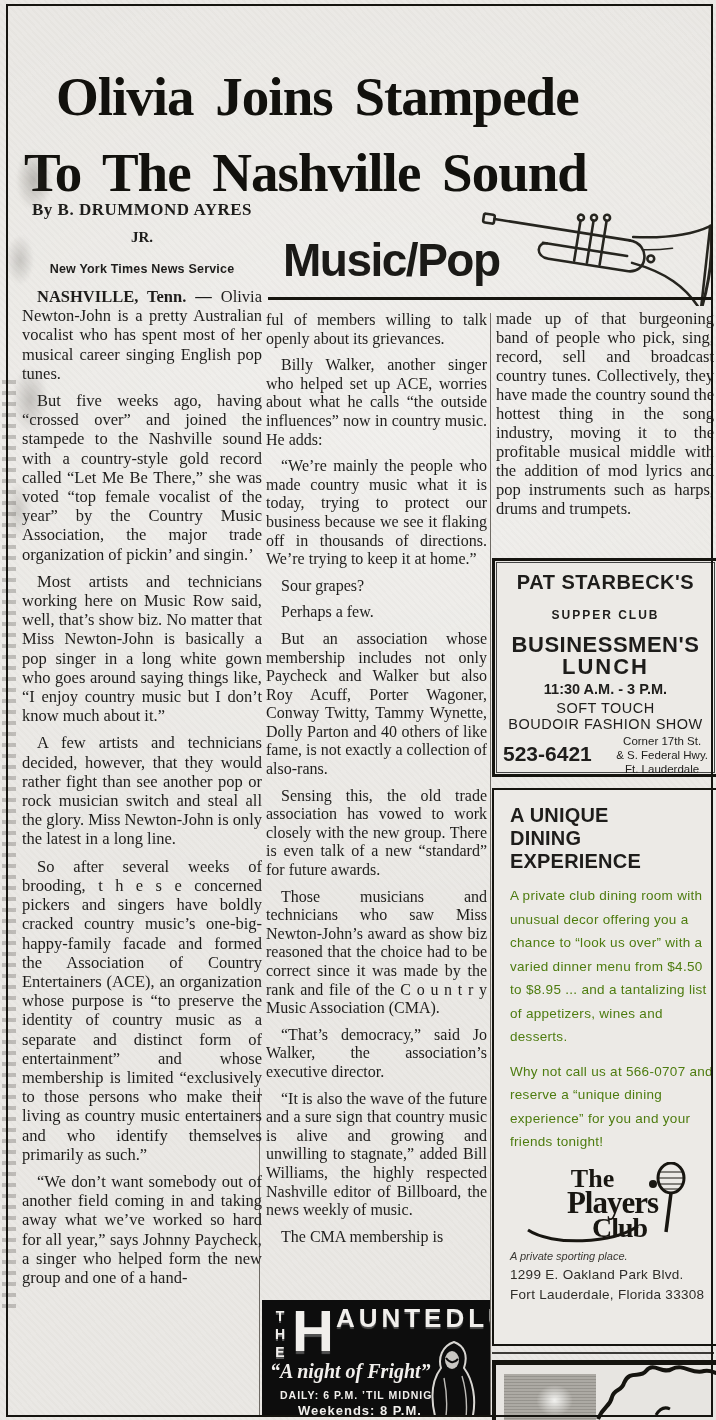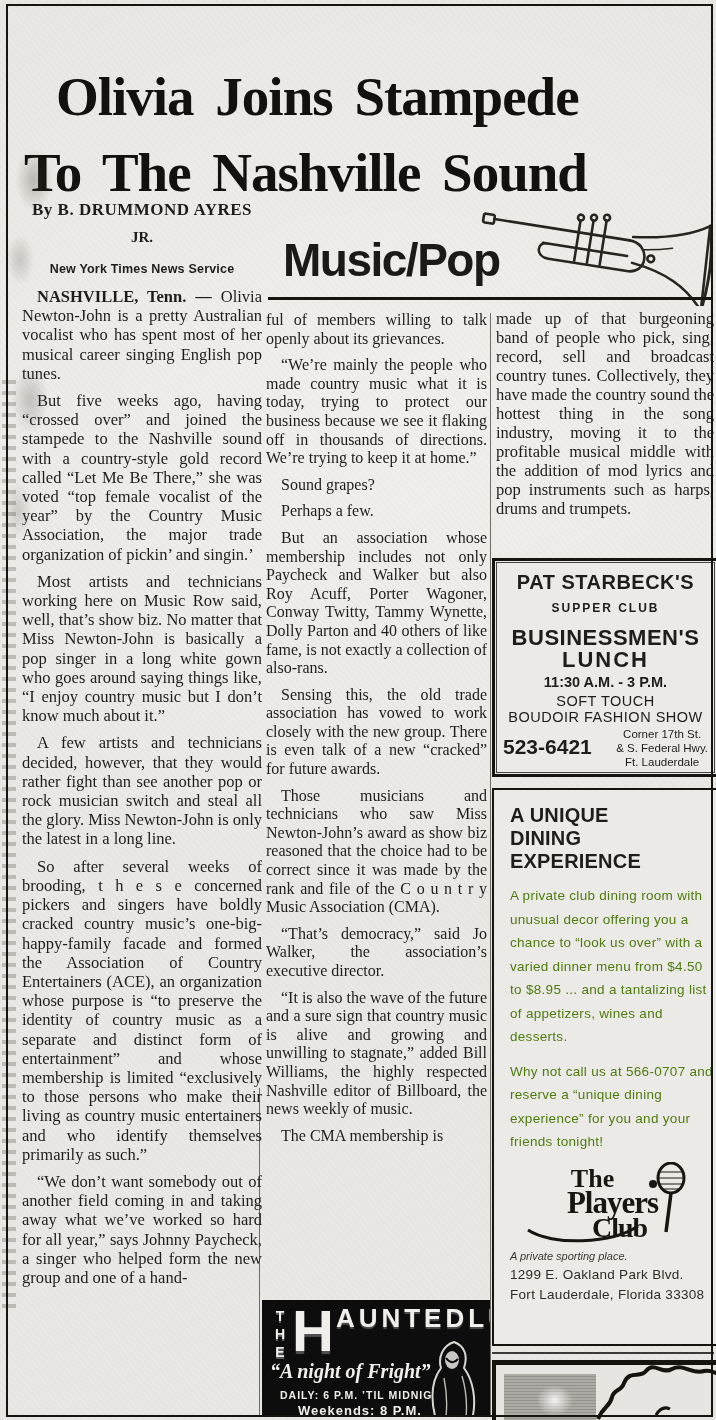--- a/index.html
+++ b/index.html
@@ -38,21 +38,21 @@
   .dateline{font-weight:bold;}
   
   .vrule{position:absolute; width:1px; background:#6e6a64;}
   .vrule.r1{left:259px; top:1088px; height:328px;}
   .vrule.r2{left:490px; top:313px; height:1102px;}
   
   .ad-starbeck{position:absolute; left:492px; top:558px; width:221px; height:213px;
     border:3px solid #15140f; box-shadow:0 0 0 1px #eae8e4 inset, 0 0 0 2px #444 inset;
     background:#eceae6; font-family:"Liberation Sans", sans-serif; text-align:center; overflow:hidden;}
   .ad-starbeck .t1{font-size:20px; font-weight:bold; letter-spacing:.5px; margin-top:10px;}
-  .ad-starbeck .t2{font-size:12px; font-weight:bold; letter-spacing:2px; margin-top:7px;}
+  .ad-starbeck .t2{font-size:12px; font-weight:bold; letter-spacing:2px; margin-top:14px;}
   .ad-starbeck .t3{font-size:22px; font-weight:bold; letter-spacing:.5px; margin-top:12px; line-height:22px;}
   .ad-starbeck .t4{font-size:22px; font-weight:bold; letter-spacing:2px; line-height:22px;}
   .ad-starbeck .t5{font-size:14.5px; font-weight:bold; margin-top:3px;}
   .ad-starbeck .t6{font-size:14.5px; margin-top:3px; letter-spacing:.5px;}
   .ad-starbeck .t7{font-size:14.5px; letter-spacing:.5px;}
   .ad-starbeck .bottom{display:flex; align-items:flex-start; justify-content:space-between; padding:2px 8px 0 8px;}
   .ad-starbeck .phone{font-size:21px; font-weight:bold; margin-top:8px;}
   .ad-starbeck .addr{font-size:11.5px; line-height:14px;}
   
   .ad-dining{position:absolute; left:492px; top:788px; width:239px; height:558px;
@@ -156,25 +156,26 @@
     <p><b class="dateline">NASHVILLE, Tenn. — </b><span>Olivia Newton-John is a pretty Australian vocalist who has spent most of her musical career singing English pop tunes.</span></p>
     <p>But five weeks ago, having “crossed over” and joined the stampede to the Nashville sound with a country-style gold record called “Let Me Be There,” she was voted “top female vocalist of the year” by the Country Music Association, the major trade organization of pickin’ and singin.’</p>
     <p>Most artists and technicians working here on Music Row said, well, that’s show biz. No matter that Miss Newton-John is basically a pop singer in a long white gown who goes around saying things like, “I enjoy country music but I don’t know much about it.”</p>
     <p>A few artists and technicians decided, however, that they would rather fight than see another pop or rock musician switch and steal all the glory. Miss Newton-John is only the latest in a long line.</p>
     <p>So after several weeks of brooding, t h e s e concerned pickers and singers have boldly cracked country music’s one-big-happy-family facade and formed the Association of Country Entertainers (ACE), an organization whose purpose is “to preserve the identity of country music as a separate and distinct form of entertainment” and whose membership is limited “exclusively to those persons who make their living as country music entertainers and who identify themselves primarily as such.”</p>
     <p>“We don’t want somebody out of another field coming in and taking away what we’ve worked so hard for all year,” says Johnny Paycheck, a singer who helped form the new group and one of a hand-</p>
   </div>
 
   <div class="col col2">
     <p class="noindent">ful of members willing to talk openly about its grievances.</p>
+    <p>Billy Walker, another singer who helped set up ACE, worries about what he calls “the outside influences” now in country music. He adds:</p>
     <p>“We’re mainly the people who made country music what it is today, trying to protect our business because we see it flaking off in thousands of directions. We’re trying to keep it at home.”</p>
-    <p>Sound grapes?</p>
+    <p>Sour grapes?</p>
     <p>Perhaps a few.</p>
     <p>But an association whose membership includes not only Paycheck and Walker but also Roy Acuff, Porter Wagoner, Conway Twitty, Tammy Wynette, Dolly Parton and 40 others of like fame, is not exactly a collection of also-rans.</p>
-    <p>Sensing this, the old trade association has vowed to work closely with the new group. There is even talk of a new “cracked” for future awards.</p>
+    <p>Sensing this, the old trade association has vowed to work closely with the new group. There is even talk of a new “standard” for future awards.</p>
     <p>Those musicians and technicians who saw Miss Newton-John’s award as show biz reasoned that the choice had to be correct since it was made by the rank and file of the C o u n t r y Music Association (CMA).</p>
     <p>“That’s democracy,” said Jo Walker, the association’s executive director.</p>
     <p>“It is also the wave of the future and a sure sign that country music is alive and growing and unwilling to stagnate,” added Bill Williams, the highly respected Nashville editor of Billboard, the news weekly of music.</p>
     <p>The CMA membership is</p>
   </div>
 
   <div class="col col3">
     <p class="noindent">made up of that burgeoning band of people who pick, sing, record, sell and broadcast country tunes. Collectively, they have made the country sound the hottest thing in the song industry, moving it to the profitable musical middle with the addition of mod lyrics and pop instruments such as harps, drums and trumpets.</p>
   </div>
 

